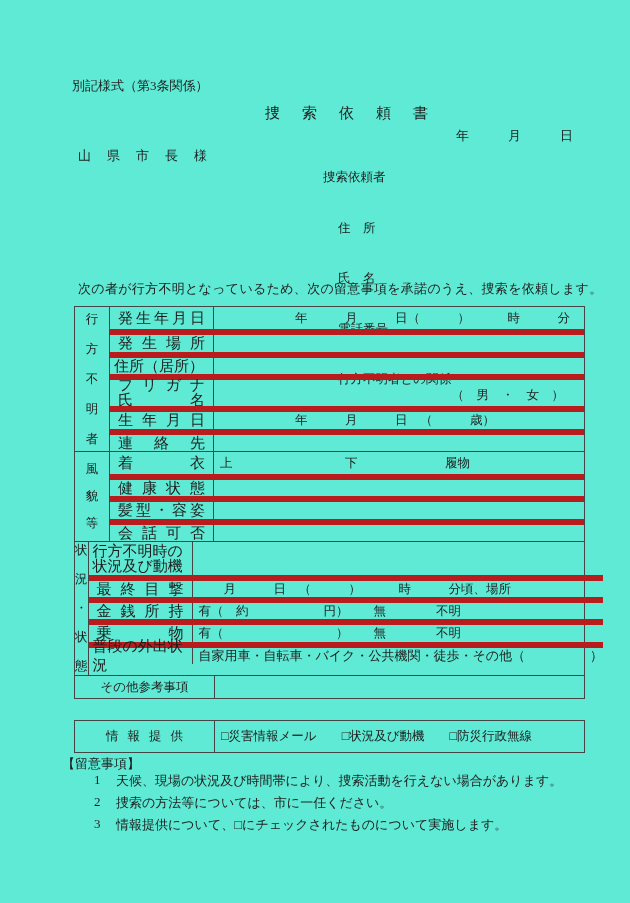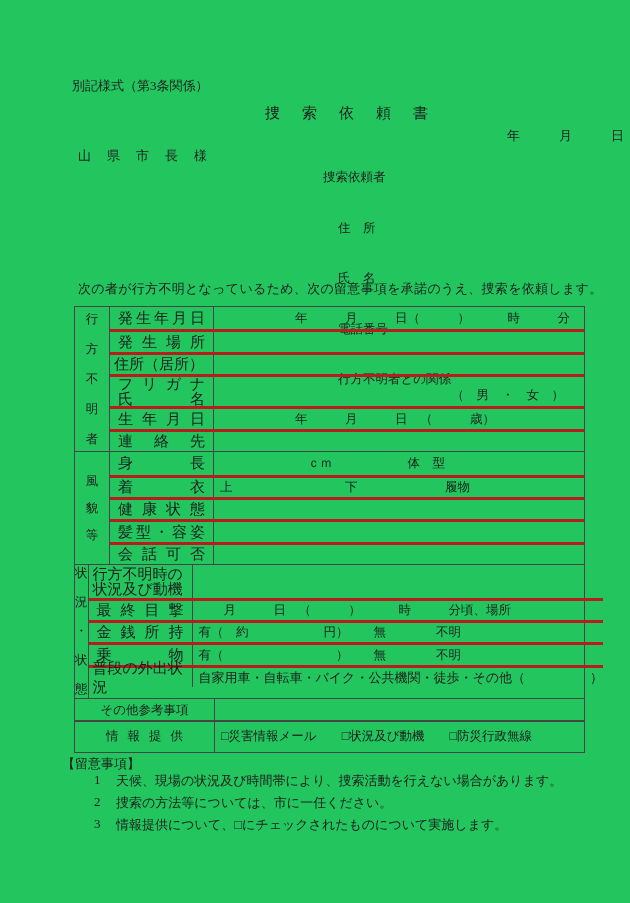--- a/index.html
+++ b/index.html
@@ -1,42 +1,42 @@
 <!DOCTYPE html>
 <html><head>
 <meta charset="utf-8">
 <style>
   html,body{margin:0;padding:0;background:#e8e8e8;}
   .page{
-    position:relative;width:630px;height:903px;background:#22c55e;
+    position:relative;width:630px;height:903px;background:#5eead4;
     font-family:"Liberation Serif","DejaVu Serif",serif;color:#1d1d1d;
     overflow:hidden;
   }
   .abs{position:absolute;white-space:pre;}
   .form-note{left:72px;top:77px;font-size:13px;}
   .doc-title{left:265px;top:104px;font-size:15px;letter-spacing:22px;}
-  .date-line{left:507px;top:127px;font-size:13px;}
+  .date-line{left:456px;top:127px;font-size:13px;}
   .addressee{left:78px;top:147px;font-size:13px;letter-spacing:16px;}
   .req-head{left:323px;top:169px;font-size:12.5px;}
   .req-fields{left:338px;top:190px;font-size:12.5px;}
   .req-fields div{height:20.4px;}
   .intro{left:78px;top:280px;font-size:13px;letter-spacing:0.3px;}
 
   
   .tbl{position:absolute;left:74px;top:306px;width:511px;border:1px solid #454545;box-sizing:border-box;}
   .tbl > div + div{border-top:1px solid #454545;}
   .group{display:flex;}
   .gcell{width:35px;border-right:1px solid #454545;display:flex;flex-direction:column;
          align-items:center;justify-content:center;font-size:12.5px;box-sizing:border-box;}
   .gcell.g1{gap:13px;}
   .gcell.g2{gap:10px;}
   .gcell.g3{gap:12px;}
   .rows{flex:1;display:flex;flex-direction:column;}
   .row{display:flex;box-sizing:border-box;}
-  .row + .row{border-top:3px solid #b91c1c;}
+  .row + .row{border-top:6px solid #b91c1c;}
   .h22{height:22px;}.h23{height:23px;}.h32{height:32px;}.h33{height:33px;}
   .lbl{width:104px;border-right:1px solid #454545;font-size:15px;box-sizing:border-box;
        display:flex;flex-direction:column;justify-content:center;}
   .lbl .ln{padding:0 8px;}
   .lbl .j{text-align:justify;text-align-last:justify;}
   .lbl .plain{padding:0 4px;}
   .lbl .small2{line-height:15px;}
   .val{flex:1;font-size:12.5px;display:flex;align-items:center;padding-left:6px;
        box-sizing:border-box;white-space:pre;overflow:hidden;}
   .val.right{justify-content:flex-end;align-items:flex-end;padding-right:20px;padding-bottom:2px;}
@@ -129,26 +129,20 @@
       </div>
     </div>
 
     <div class="group">
       <div class="gcell g2">
           <span>風</span>
           <span>貌</span>
           <span>等</span>
         </div>
       <div class="rows">
-        <div class="row h23">
-          <div class="lbl">
-              <div class="ln j">身長</div>
-            </div>
-          <div class="val">　　　　　　　ｃｍ　　　　　　体　型</div>
-        </div>
         <div class="row h22">
           <div class="lbl">
               <div class="ln j">着衣</div>
             </div>
           <div class="val">上　　　　　　　　　下　　　　　　　履物</div>
         </div>
         <div class="row h22">
           <div class="lbl">
               <div class="ln j">健康状態</div>
             </div>

